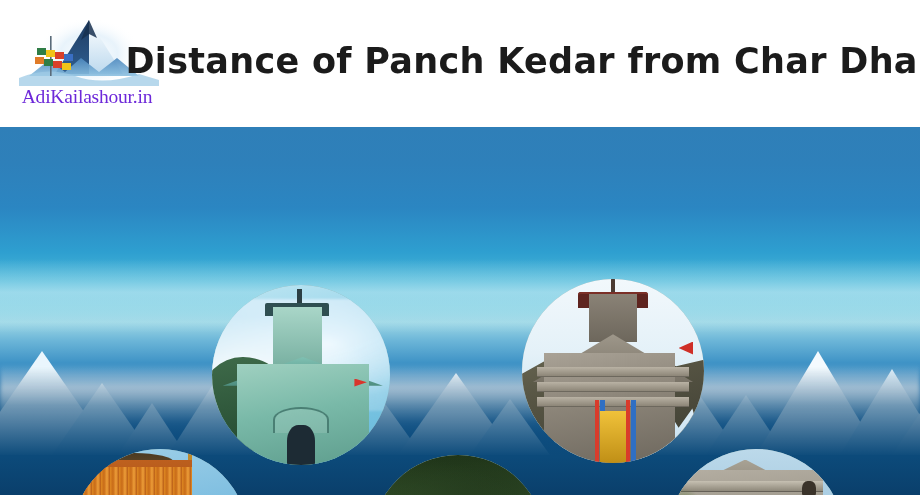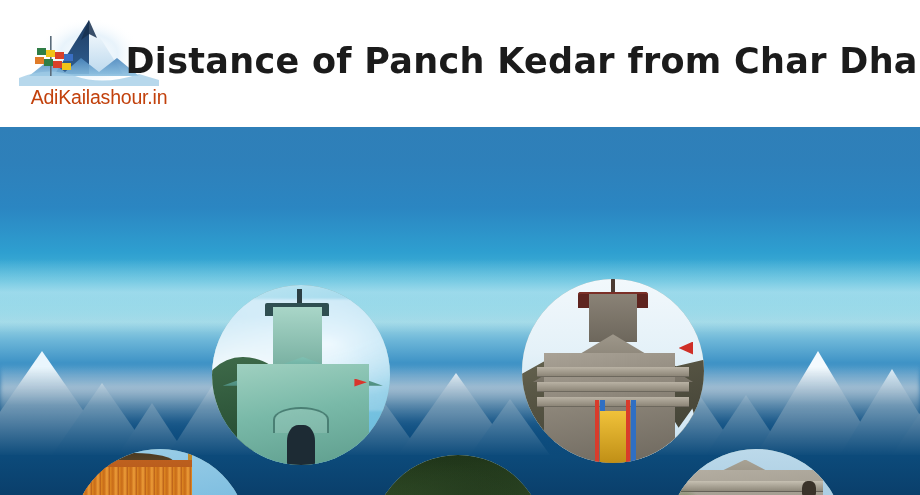--- a/index.html
+++ b/index.html
@@ -7,23 +7,23 @@
     font-family:"Liberation Sans", sans-serif; }
 
   #page { position:relative; width:920px; height:495px; background:#ffffff; }
 
   
   .header { position:absolute; left:0; top:0; width:920px; height:127px;
     background:#ffffff; }
 
   .logo-wrap { position:absolute; left:5px; top:14px; width:168px; height:102px; }
   .logo-mark { position:absolute; left:14px; top:0; width:140px; height:72px; }
-  .logo-text { position:absolute; left:12px; top:72px; width:164px; text-align:center;
-    font-family:Liberation Sans, sans-serif; font-size:19.5px; font-weight:400;
-    color:#c2410c; letter-spacing:-0.2px; white-space:nowrap; }
+  .logo-text { position:absolute; left:0; top:72px; width:164px; text-align:center;
+    font-family:Liberation Serif, serif; font-size:19.5px; font-weight:400;
+    color:#6d28d9; letter-spacing:-0.2px; white-space:nowrap; }
 
   .page-title { position:absolute; left:170px; top:33px; width:740px; height:56px;
     display:flex; align-items:center; justify-content:center;
     font-family:"DejaVu Sans", sans-serif; font-size:35px; font-weight:700;
     color:#1b1b1b; letter-spacing:0.3px; white-space:nowrap; }
 
   
   .banner { position:absolute; left:0; top:127px; width:920px; height:368px;
     overflow:hidden; background:#0d4a78; }
 

